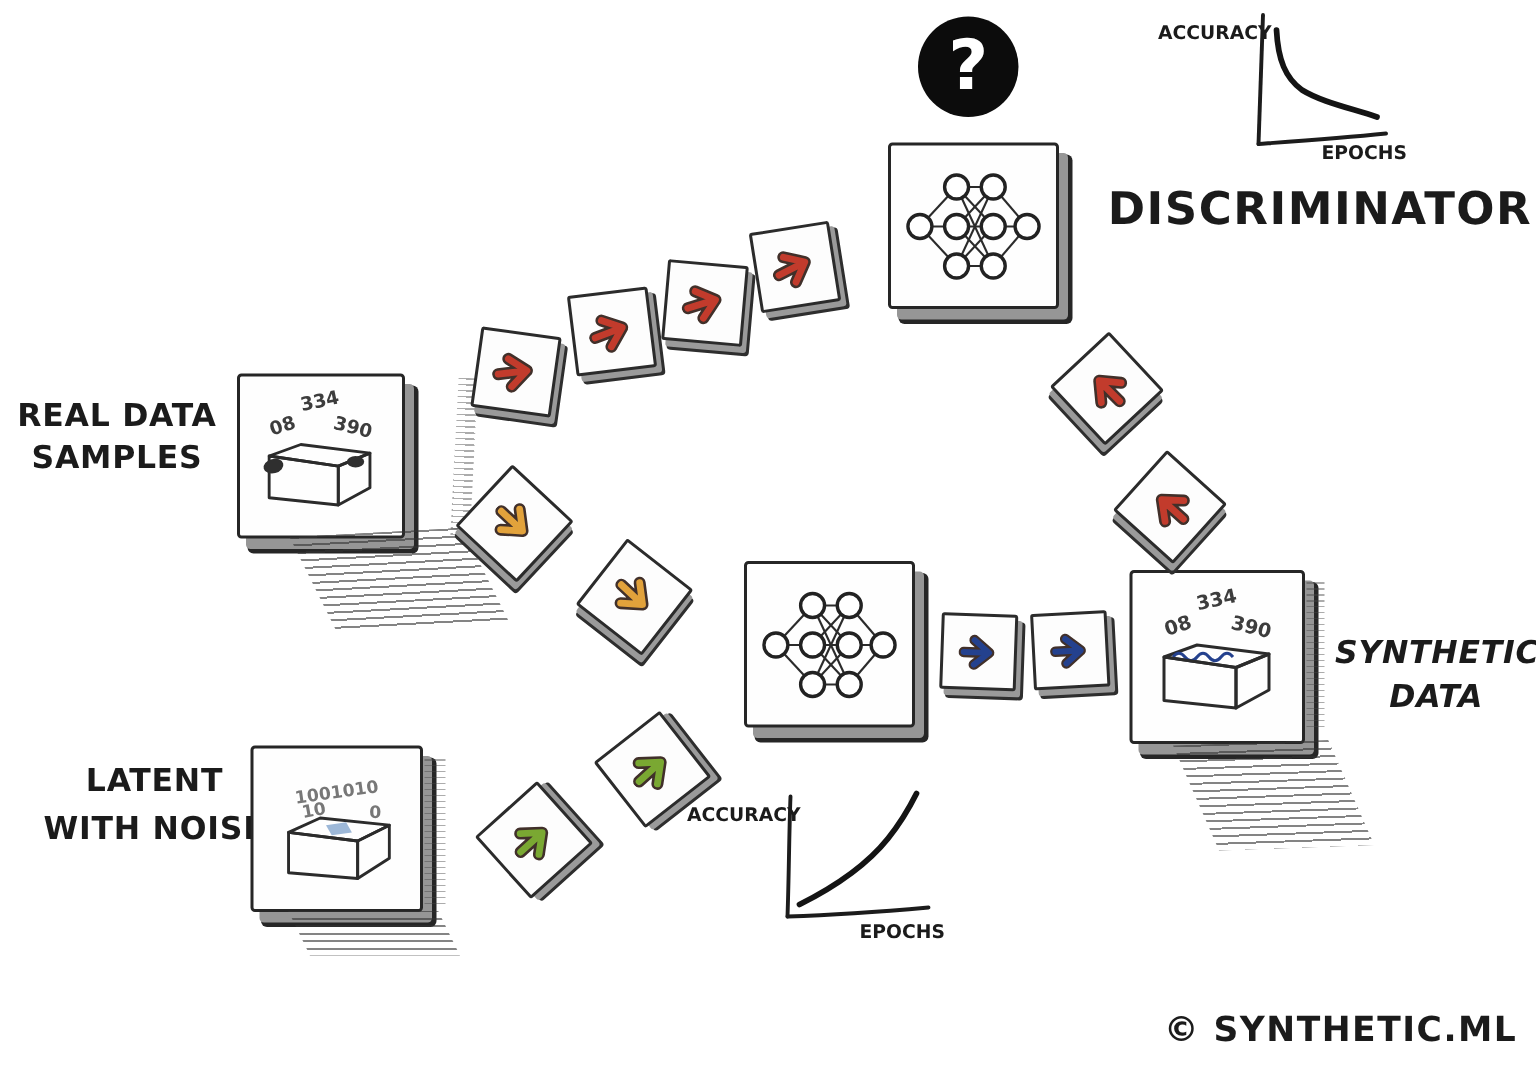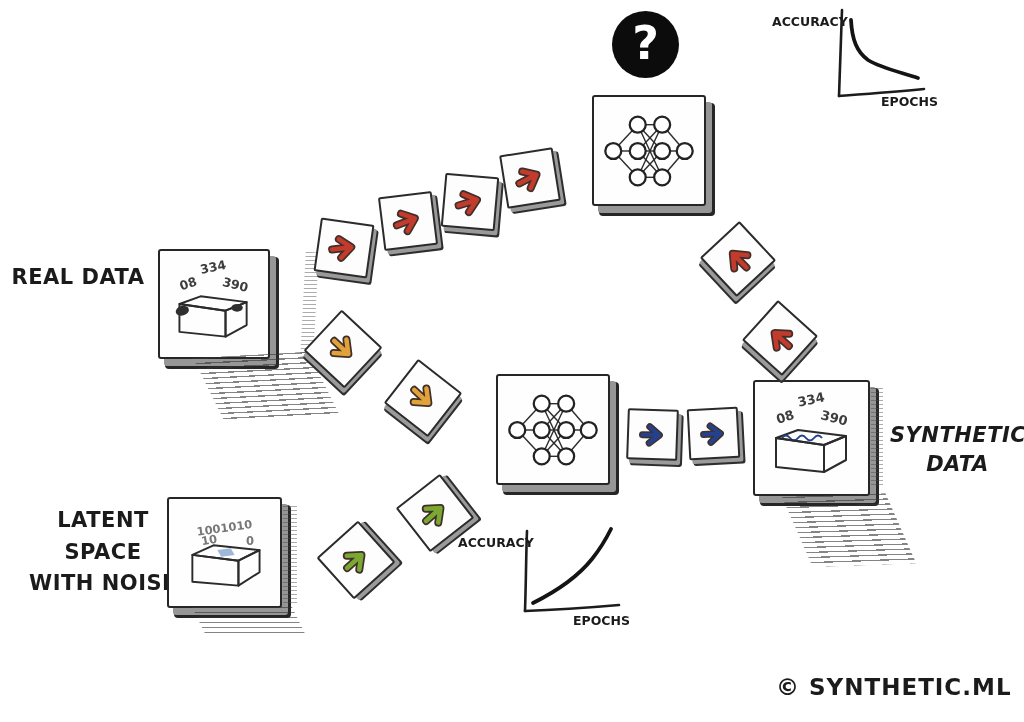--- a/index.html
+++ b/index.html
@@ -55,20 +55,21 @@
   </div>
 
   <svg class="chart" style="left:750px;top:2px;" width="188" height="110" viewBox="0 0 188 110">
     <text x="22" y="24">ACCURACY</text>
     <path class="axis" d="M92 8 C91 35 90 62 89 94"></path>
     <path class="axis" d="M89 94 C116 92 144 90 174 87"></path>
     <path class="curve" d="M101 18 C102 38 107 50 118 58 C131 66 150 70 168 76"></path>
     <text x="131" y="104">EPOCHS</text>
   </svg>
 
+  <div class="title" style="left:735px;top:122px;width:290px;">DISCRIMINATOR</div>
 
   <div class="bigtile" style="left:592px;top:95px;width:110px;height:107px;">
     <svg width="94" height="94" viewBox="0 0 100 100">
       <g>
         <line class="nn-edge" x1="12" y1="50" x2="38" y2="22"></line>
           <line class="nn-edge" x1="12" y1="50" x2="38" y2="50"></line>
           <line class="nn-edge" x1="12" y1="50" x2="38" y2="78"></line>
         <line class="nn-edge" x1="38" y1="22" x2="64" y2="22"></line>
           <line class="nn-edge" x1="38" y1="22" x2="64" y2="50"></line>
           <line class="nn-edge" x1="38" y1="22" x2="64" y2="78"></line>
@@ -123,20 +124,21 @@
         <circle class="nn-node" cx="64" cy="22" r="8.5"></circle>
           <circle class="nn-node" cx="64" cy="50" r="8.5"></circle>
           <circle class="nn-node" cx="64" cy="78" r="8.5"></circle>
           <circle class="nn-node" cx="88" cy="50" r="8.5"></circle>
       </g>
     </svg>
   </div>
 
   <div class="label" style="left:8px;top:263px;width:140px;">
     <div>REAL DATA</div>
+    <div>SAMPLES</div>
   </div>
 
   <div class="bigtile" style="left:158px;top:249px;width:108px;height:106px;">
     <svg class="boxart" width="98" height="96" viewBox="0 0 100 100">
       <defs>
         <pattern id="hatch-real" patternUnits="userSpaceOnUse" width="6" height="6" patternTransform="rotate(55)">
           <line x1="0" y1="0" x2="0" y2="6" stroke-width="2.2" stroke="#55a26b"></line>
         </pattern>
       </defs>
       <text class="digit" x="50" y="16" text-anchor="middle" transform="rotate(-12 50 16)">334</text>
@@ -147,21 +149,20 @@
       <path d="M62 57 L84 48 L84 72 L62 84 Z" fill="url(#hatch-real)" fill-opacity=".45" class="outline"></path>
       <ellipse cx="17" cy="57" rx="7" ry="5" fill="#2f2f2f" transform="rotate(-15 17 57)"></ellipse>
       <ellipse cx="74" cy="54" rx="6" ry="4" fill="#2f2f2f"></ellipse>
     </svg>
   </div>
   <div class="hatch" style="left:193px;top:358px;width:118px;height:62px;transform:skewX(24deg) rotate(-3deg);"></div>
   <div class="vstrip" style="left:303px;top:252px;width:13px;height:105px;transform:rotate(3deg);"></div>
 
   <div class="label" style="left:18px;top:505px;width:170px;line-height:1.5;">
     <div>LATENT</div>
-    <div>SPACE</div>
     <div>WITH NOISE</div>
   </div>
 
   <div class="bigtile" style="left:167px;top:497px;width:111px;height:107px;">
     <svg class="boxart" width="98" height="96" viewBox="0 0 100 100">
       <defs>
         <pattern id="hatch-lat" patternUnits="userSpaceOnUse" width="6" height="6" patternTransform="rotate(55)">
           <line x1="0" y1="0" x2="0" y2="6" stroke-width="2.2" stroke="#dd6d9b"></line>
         </pattern>
       </defs>

